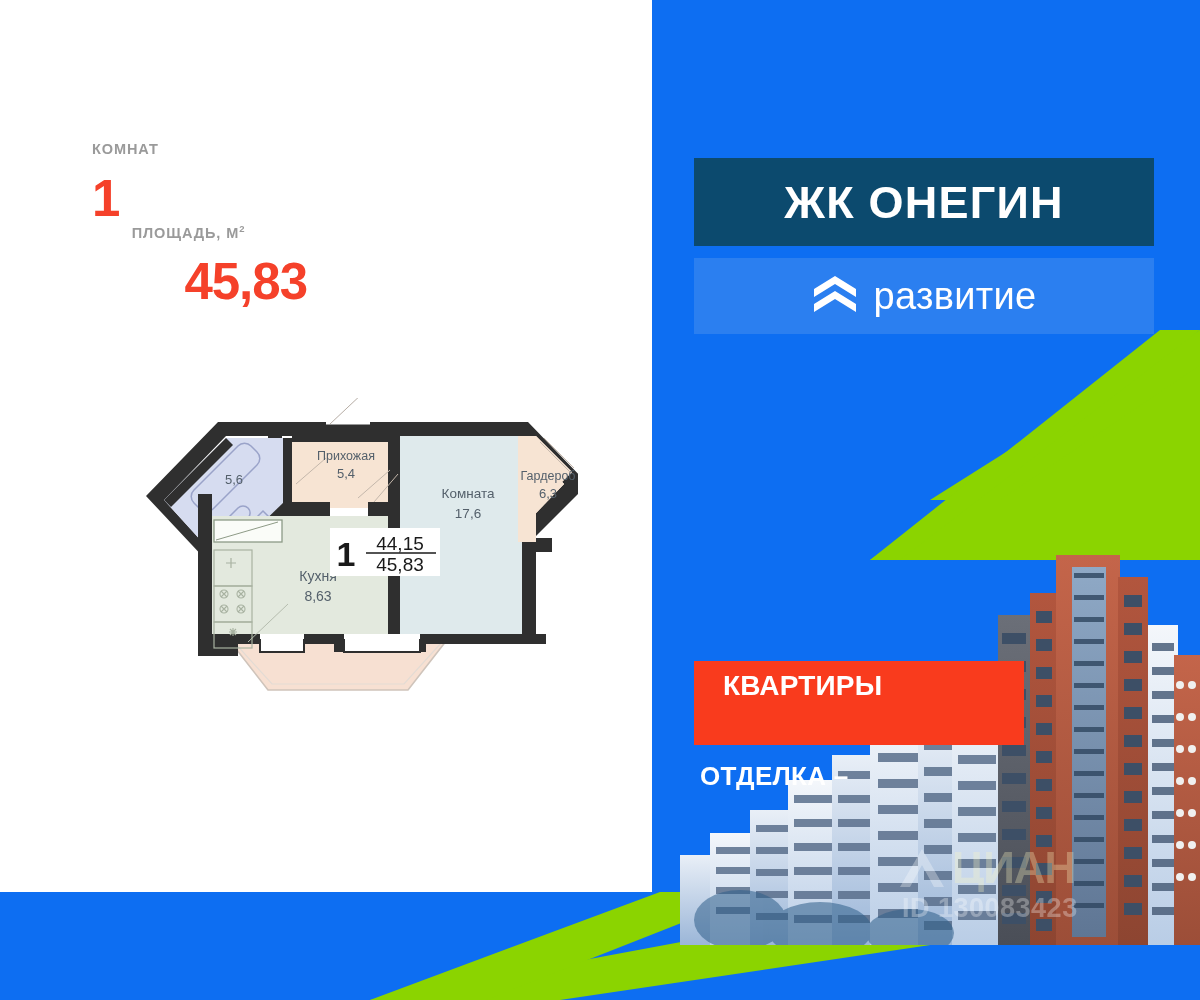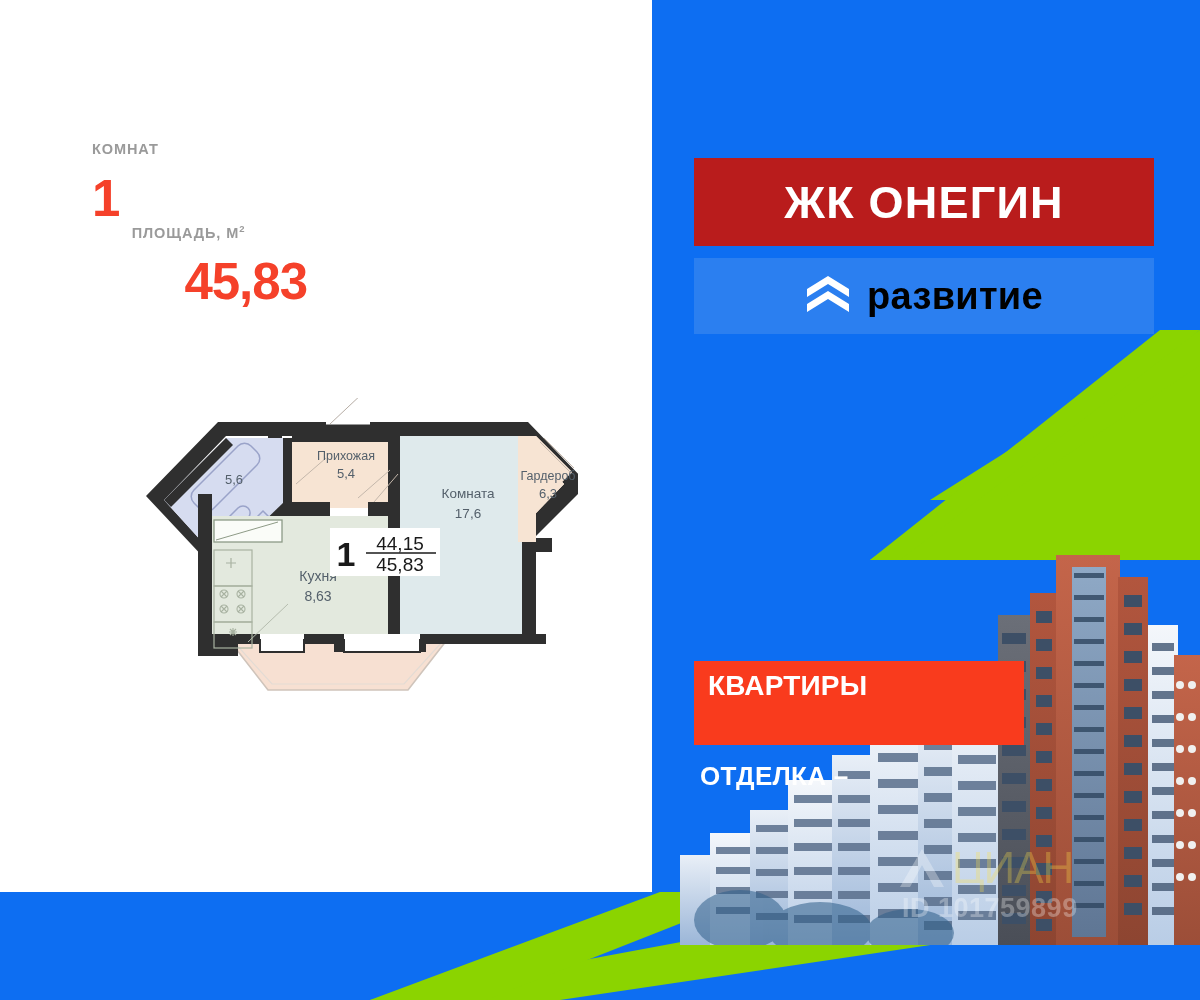--- a/index.html
+++ b/index.html
@@ -55,55 +55,55 @@
   .st-area .stat-label{padding-right:22px;text-align:center;}
   .st-floor .stat-label{padding-left:2px;}
 
   
   .plan-wrap{position:absolute;left:78px;top:398px;width:500px;height:330px;}
   .plan-svg{display:block;}
 
   
   .brand-red{
     position:absolute;left:694px;top:158px;width:460px;height:88px;
-    background:#b91c1c;display:flex;align-items:center;justify-content:center;
+    background:#0c4a6e;display:flex;align-items:center;justify-content:center;
   }
   .brand-red span{
     color:#fff;font-size:45px;font-weight:bold;letter-spacing:1.2px;line-height:1;
   }
   .brand-blue{
     position:absolute;left:694px;top:258px;width:460px;height:76px;
     background:#2b7ff0;display:flex;align-items:center;justify-content:center;gap:16px;
   }
   .brand-blue .logo-txt{
-    color:#000000;font-size:38px;font-weight:bold;letter-spacing:.3px;line-height:1;
+    color:#ffffff;font-size:38px;font-weight:normal;letter-spacing:.3px;line-height:1;
   }
 
   .promo-red{
     position:absolute;left:694px;top:661px;width:330px;height:84px;background:#f93b1d;
-    padding:9px 14px 10px 14px;box-sizing:border-box;
+    padding:9px 14px 10px 29px;box-sizing:border-box;
   }
   .promo-red div{
     color:#fff;font-size:28px;font-weight:bold;line-height:1.16;letter-spacing:.2px;
   }
   .promo-white{
     position:absolute;left:700px;top:760px;width:420px;
   }
   .promo-white div{
     color:#fff;font-size:26px;font-weight:bold;line-height:1.28;letter-spacing:.3px;
   }
 
   
   .wm{
     position:absolute;left:898px;top:845px;width:300px;height:100px;
     opacity:.30;pointer-events:none;
   }
   .wm-row{display:flex;align-items:center;gap:6px;}
   .wm-text{
-    color:#fde047;font-size:44px;font-weight:normal;line-height:1;letter-spacing:-1px;
+    color:#fef9c3;font-size:44px;font-weight:bold;line-height:1;letter-spacing:-1px;
   }
   .wm-id{
     color:#ffffff;font-size:27px;font-weight:bold;line-height:1;margin-top:4px;margin-left:4px;
     letter-spacing:.5px;
   }
 </style>
 </head>
 <body>
 
 <div id="root">
@@ -339,21 +339,21 @@
     <div>ОТДЕЛКА –</div>
   </div>
 
   <div class="wm">
     <div class="wm-row">
       <svg width="48" height="46" viewBox="0 0 48 46">
         <path d="M24 4 L46 42 L36 42 L24 20 L12 42 L2 42 Z" fill="#ffffff"></path>
       </svg>
       <span class="wm-text">ЦИАН</span>
     </div>
-    <div class="wm-id">ID 101759899</div>
+    <div class="wm-id">ID 130083423</div>
   </div>
 
   <div class="card">
 
     <div class="stats">
 
       <div class="stat st-rooms">
         <div class="stat-label">КОМНАТ</div>
         <div class="stat-value">1</div>
       </div>

